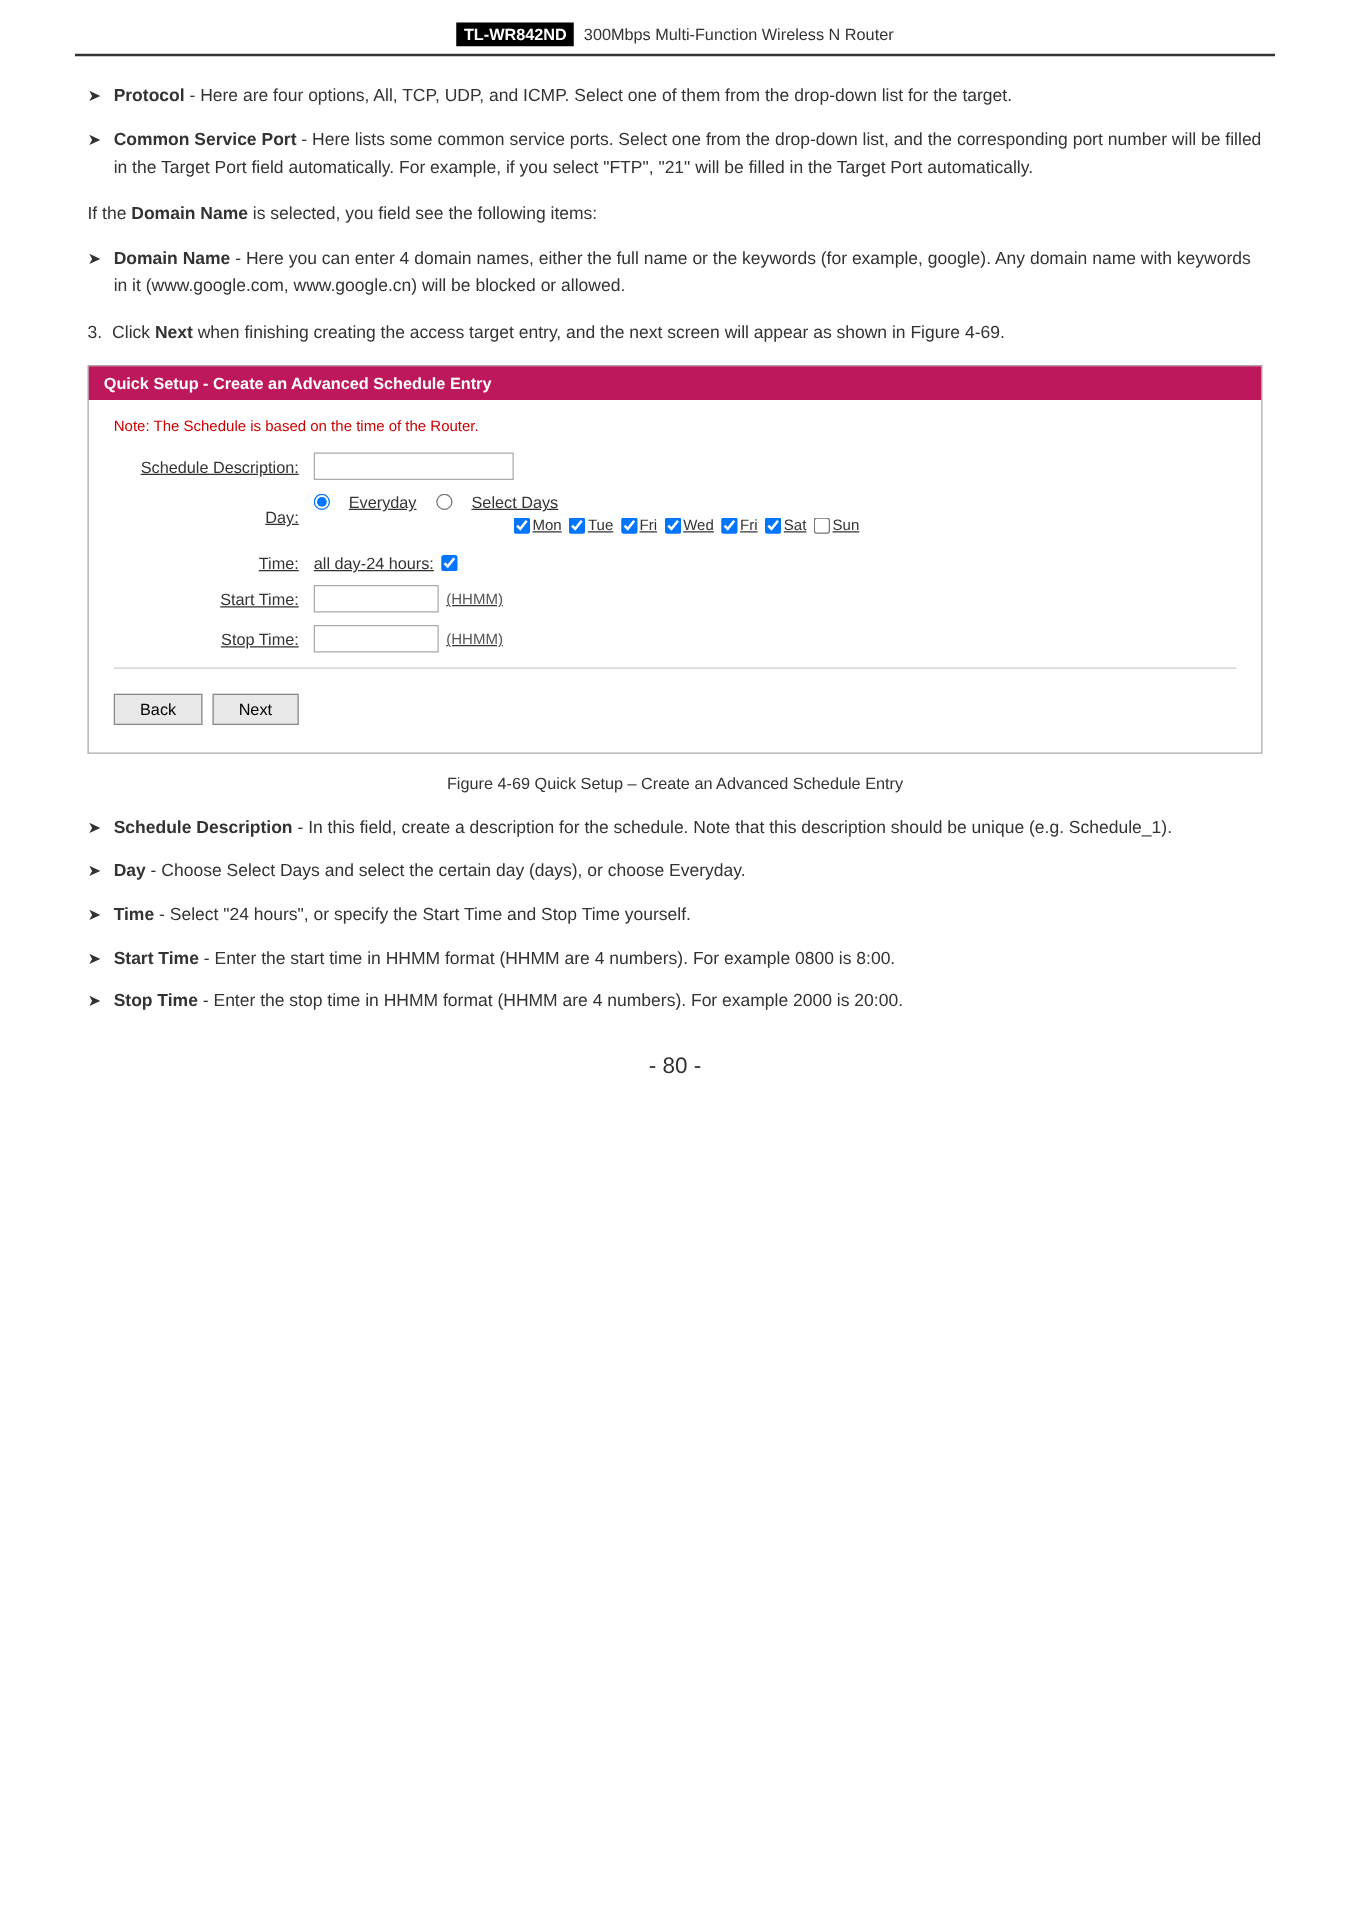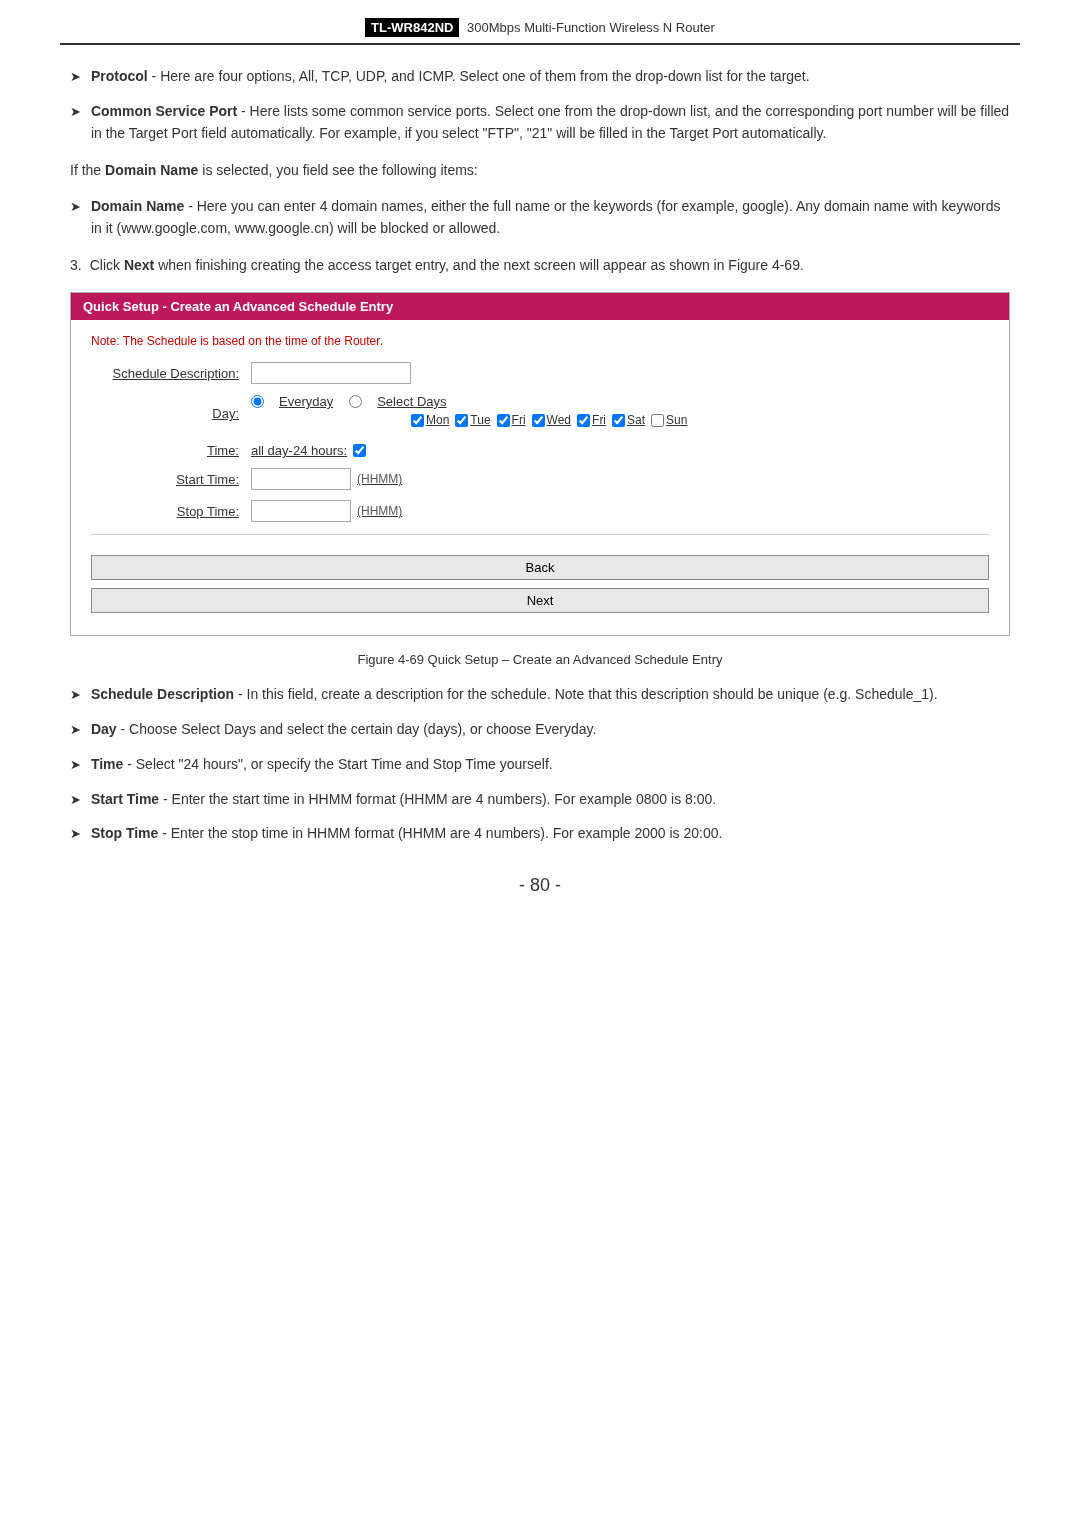--- a/index.html
+++ b/index.html
@@ -145,21 +145,20 @@
     }
     .schedule-divider {
       border: none;
       border-top: 1px solid #ccc;
       margin: 12px 0;
     }
     .button-row {
       display: flex;
       gap: 8px;
       padding: 8px 0;
-      flex-direction: column;
     }
     .btn {
       border: 1px solid #888;
       background: #e8e8e8;
       padding: 4px 20px;
       font-size: 13px;
       cursor: pointer;
       min-width: 60px;
     }
     .figure-caption {

